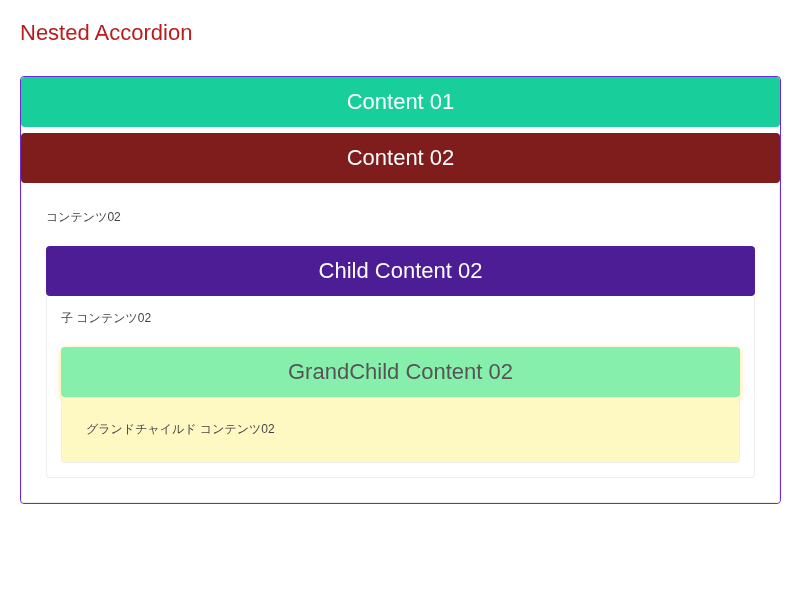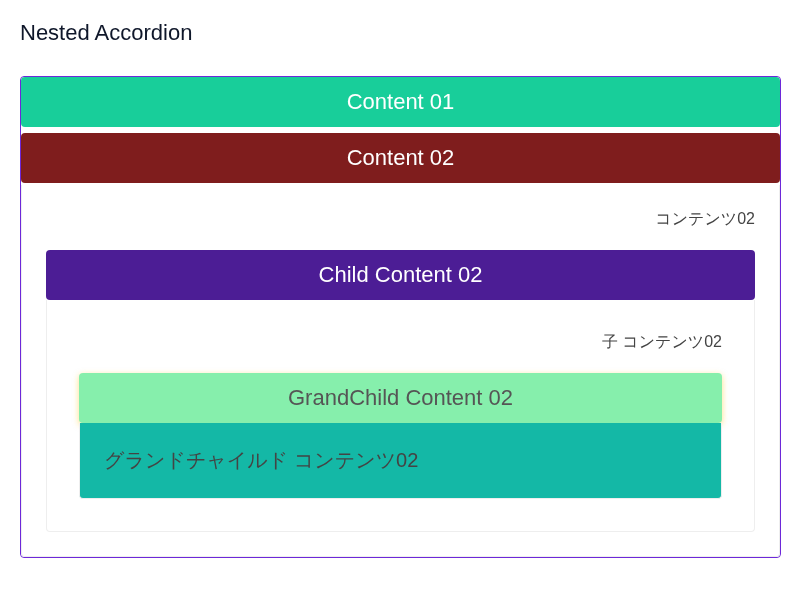--- a/index.html
+++ b/index.html
@@ -9,21 +9,21 @@
     }
     body {
       font-family: -apple-system, BlinkMacSystemFont, "Segoe UI", "Helvetica Neue", Arial, "Hiragino Kaku Gothic ProN", "Meiryo", sans-serif;
       background: #ffffff;
       padding: 20px;
       width: 801px;
     }
     .page-title {
       font-size: 22px;
       font-weight: 400;
-      color: #0f172a;
+      color: #b91c1c;
       margin-bottom: 30px;
     }
     .accordion-container {
       border: 1px solid #6d28d9;
       border-radius: 4px;
     }
     .accordion-header {
       text-align: center;
       padding: 12px 16px;
       font-size: 22px;
@@ -54,40 +54,39 @@
       box-shadow: 0 2px 6px rgba(253,197,10,0.5);
     }
     .panel {
       background: #ffffff;
       padding: 24px;
       border: 1px solid #eee;
       border-top: none;
       border-radius: 0 0 4px 4px;
     }
     .panel-text {
-      font-size: 16px;
+      font-size: 12px;
       color: #444;
       margin-bottom: 20px;
-      text-align: right;
     }
     .inner-panel {
       background: #ffffff;
-      padding: 32px;
+      padding: 14px;
       border: 1px solid #eee;
       border-top: none;
       border-radius: 0 0 4px 4px;
     }
     .leaf-panel {
-      background: #14b8a6;
+      background: #fef9c3;
       padding: 24px;
       border: 1px solid #eee;
       border-top: none;
       border-radius: 0 0 4px 4px;
       color: #444;
-      font-size: 20px;
+      font-size: 12px;
     }
   </style>
 </head>
 <body>
 
 <h2 class="page-title">Nested Accordion</h2>
 
 <div class="accordion-container">
 
   <div class="accordion-header header-level1-collapsed">Content 01</div>

